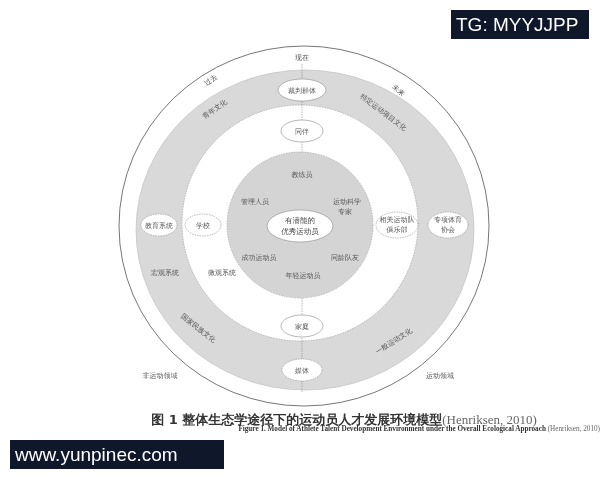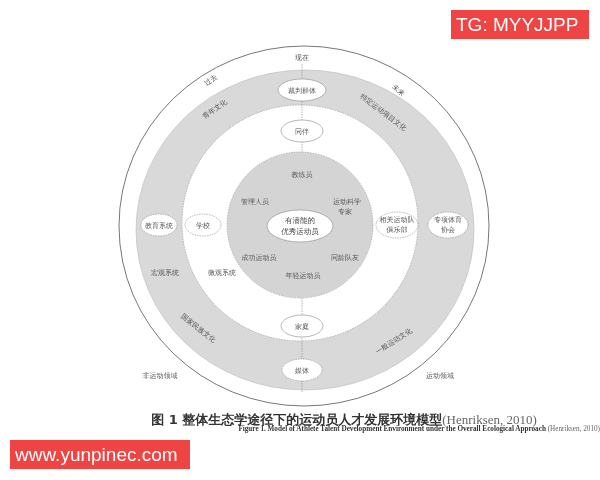--- a/index.html
+++ b/index.html
@@ -15,26 +15,26 @@
       position: absolute; left: 0; width: 600px; top: 411px; text-align: center;
       font-family: "DejaVu Sans", "Liberation Sans", sans-serif; font-size: 13px; font-weight: bold; color: #333; margin-left: 44px;
     }
     .caption-cn .ref { font-family: "Liberation Serif", serif; font-weight: normal; color: #666; }
     .caption-en {
       position: absolute; left: 0; width: 600px; top: 425px; text-align: right;
       font-family: "Liberation Serif", "DejaVu Serif", serif; font-size: 7.2px; font-weight: bold; color: #333;
     }
     .caption-en .ref { font-weight: normal; color: #666; }
     .watermark {
-      position: absolute; background: #ef4444; color: #ffffff;
+      position: absolute; background: #0f172a; color: #ffffff;
       font-family: "Liberation Sans", "DejaVu Sans", sans-serif;
       display: flex; align-items: center; padding-left: 5px; box-sizing: border-box;
     }
     .wm-tg { left: 451px; top: 10px; width: 138px; height: 29px; font-size: 19px; }
-    .wm-site { left: 10px; top: 440px; width: 180px; height: 29px; font-size: 19px; }
+    .wm-site { left: 10px; top: 440px; width: 214px; height: 29px; font-size: 19px; }
   </style>
 </head>
 <body>
 
 <svg id="diagram" viewBox="0 0 600 480" xmlns="http://www.w3.org/2000/svg">
   <defs>
     <path id="arc-past" d="M 175 120 A 180 175 0 0 1 260 62"></path>
   </defs>
 
   <ellipse cx="304" cy="226" rx="185" ry="180" fill="#ffffff" stroke="#777" stroke-width="1"></ellipse>

